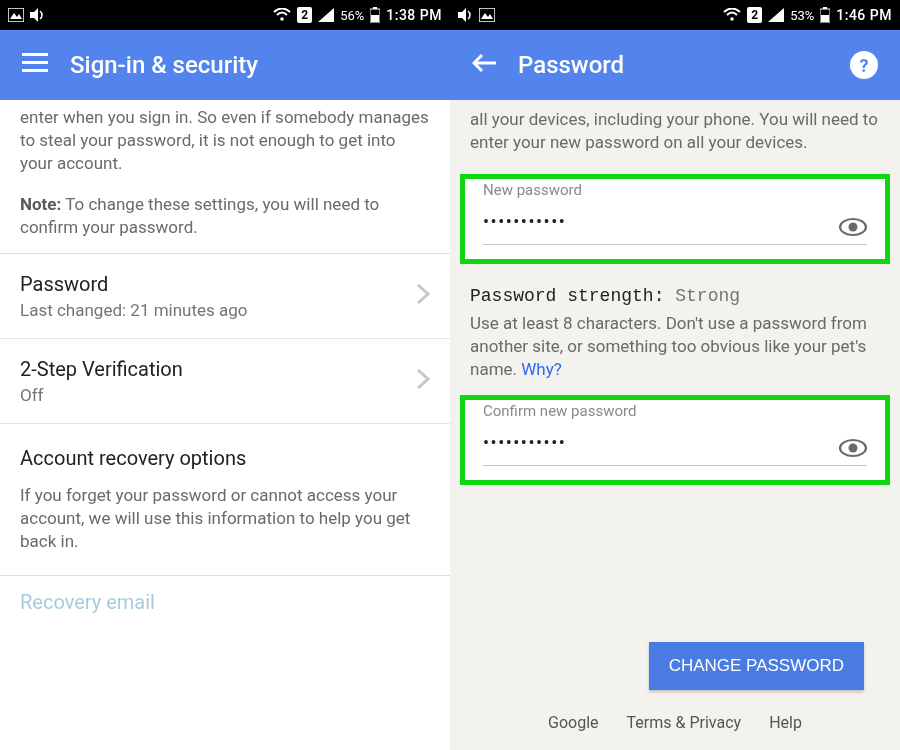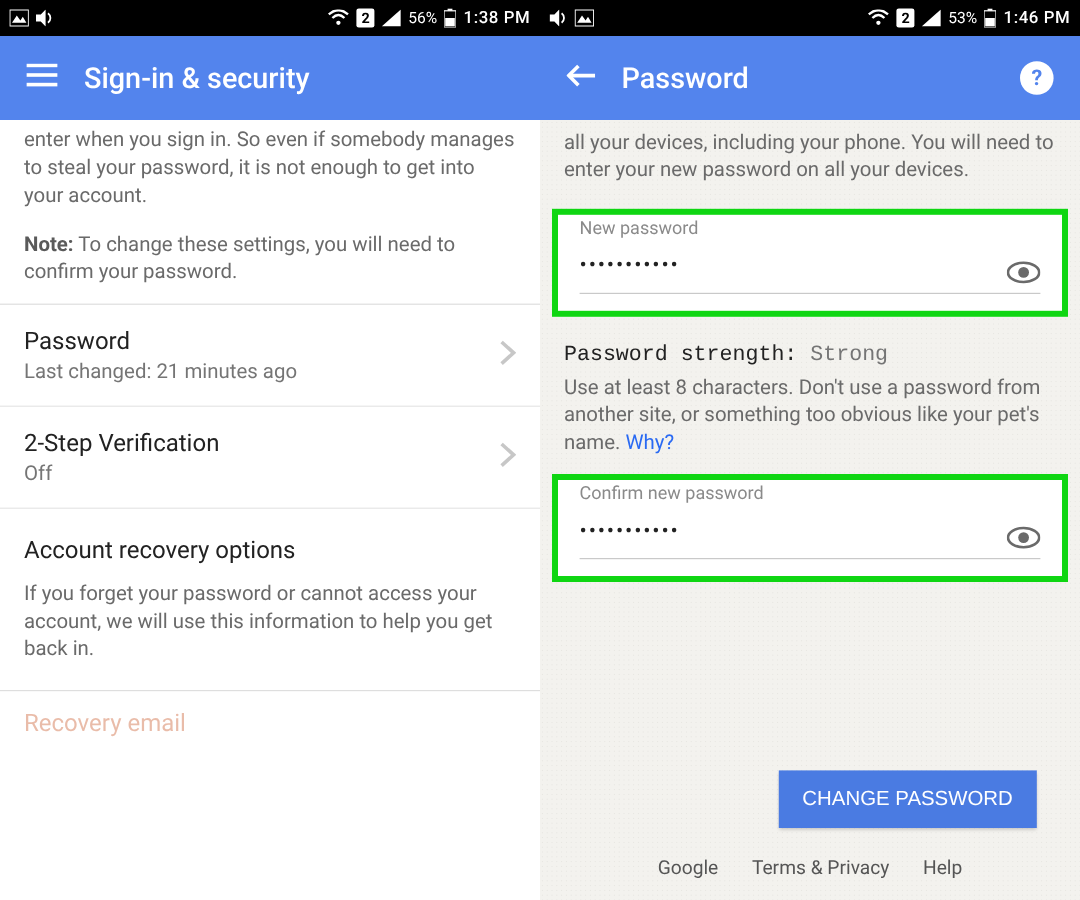--- a/index.html
+++ b/index.html
@@ -67,21 +67,21 @@
     border-bottom:1px solid #e5e5e5;
     position:relative;
     cursor:pointer;
   }
   .list-item .text { flex:1; }
   .list-item .primary { color:#222; font-size:20px; margin-bottom:4px; }
   .list-item .secondary { color:#757575; font-size:17px; }
   .chevron { color:#c7c7c7; font-size:28px; }
   .heading { color:#222; font-size:20px; padding: 22px 20px 4px 20px; font-weight:400;}
   .subcopy { color:#6a6a6a; font-size:17px; line-height:1.35; padding: 10px 20px 22px 20px;}
-  .cutoff { color:#c2410c; font-size:20px; padding: 14px 20px 0 20px; }
+  .cutoff { color:#0369a1; font-size:20px; padding: 14px 20px 0 20px; }
 
   
   .right .content-wrap { background:#f3f2ee; background-image:radial-gradient(#e5e4df 0.5px, transparent 0.5px); background-size:4px 4px; }
   .right .grey-text { color:#6a6a6a; font-size:17px; line-height:1.35; padding: 8px 20px 18px; }
   .highlight-box {
     border: 5px solid #0fd612;
     background: #fff;
     margin: 2px 10px 10px 10px;
     padding: 2px 18px 14px 18px;
     position:relative;

